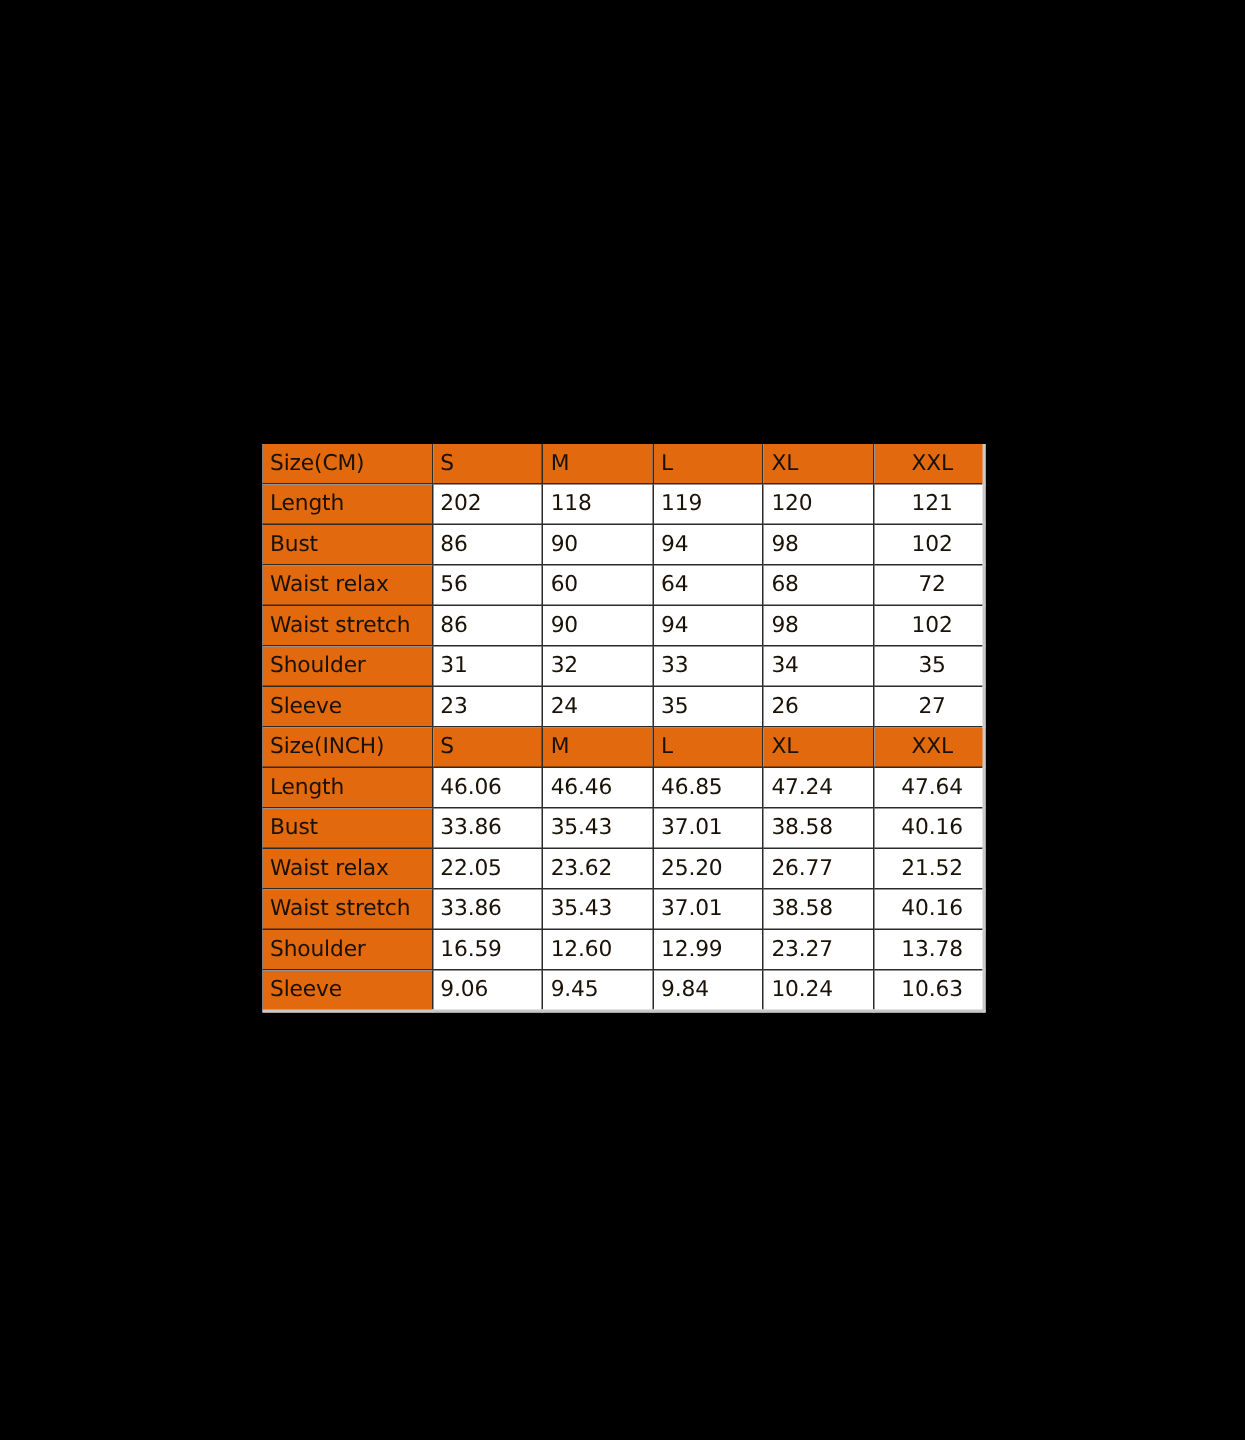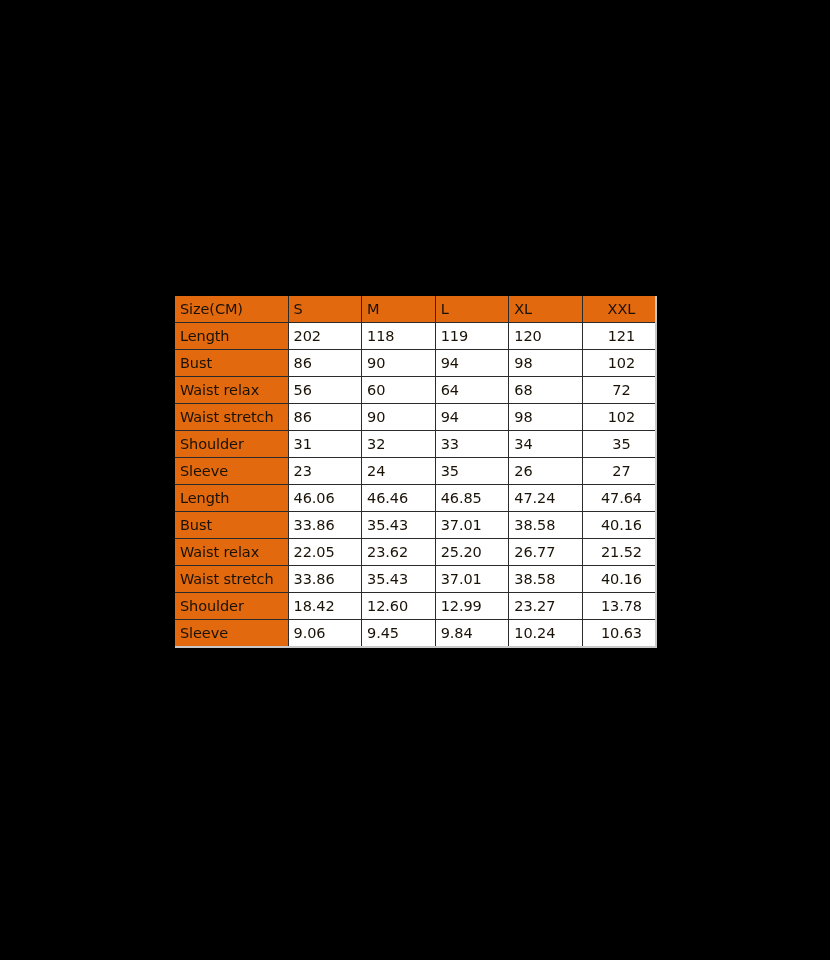--- a/index.html
+++ b/index.html
@@ -130,20 +130,28 @@
         <td class="value">35</td>
       </tr>
       <tr>
         <td class="label">Sleeve</td>
         <td class="value">23</td>
         <td class="value">24</td>
         <td class="value">35</td>
         <td class="value">26</td>
         <td class="value">27</td>
       </tr>
+      <tr class="section-header">
+        <td class="label">Size(INCH)</td>
+        <td class="size-name">S</td>
+        <td class="size-name">M</td>
+        <td class="size-name">L</td>
+        <td class="size-name">XL</td>
+        <td class="size-name">XXL</td>
+      </tr>
       <tr>
         <td class="label">Length</td>
         <td class="value">46.06</td>
         <td class="value">46.46</td>
         <td class="value">46.85</td>
         <td class="value">47.24</td>
         <td class="value">47.64</td>
       </tr>
       <tr>
         <td class="label">Bust</td>
@@ -164,21 +172,21 @@
       <tr>
         <td class="label">Waist stretch</td>
         <td class="value">33.86</td>
         <td class="value">35.43</td>
         <td class="value">37.01</td>
         <td class="value">38.58</td>
         <td class="value">40.16</td>
       </tr>
       <tr>
         <td class="label">Shoulder</td>
-        <td class="value">18.42</td>
+        <td class="value">16.59</td>
         <td class="value">12.60</td>
         <td class="value">12.99</td>
         <td class="value">23.27</td>
         <td class="value">13.78</td>
       </tr>
       <tr>
         <td class="label">Sleeve</td>
         <td class="value">9.06</td>
         <td class="value">9.45</td>
         <td class="value">9.84</td>

